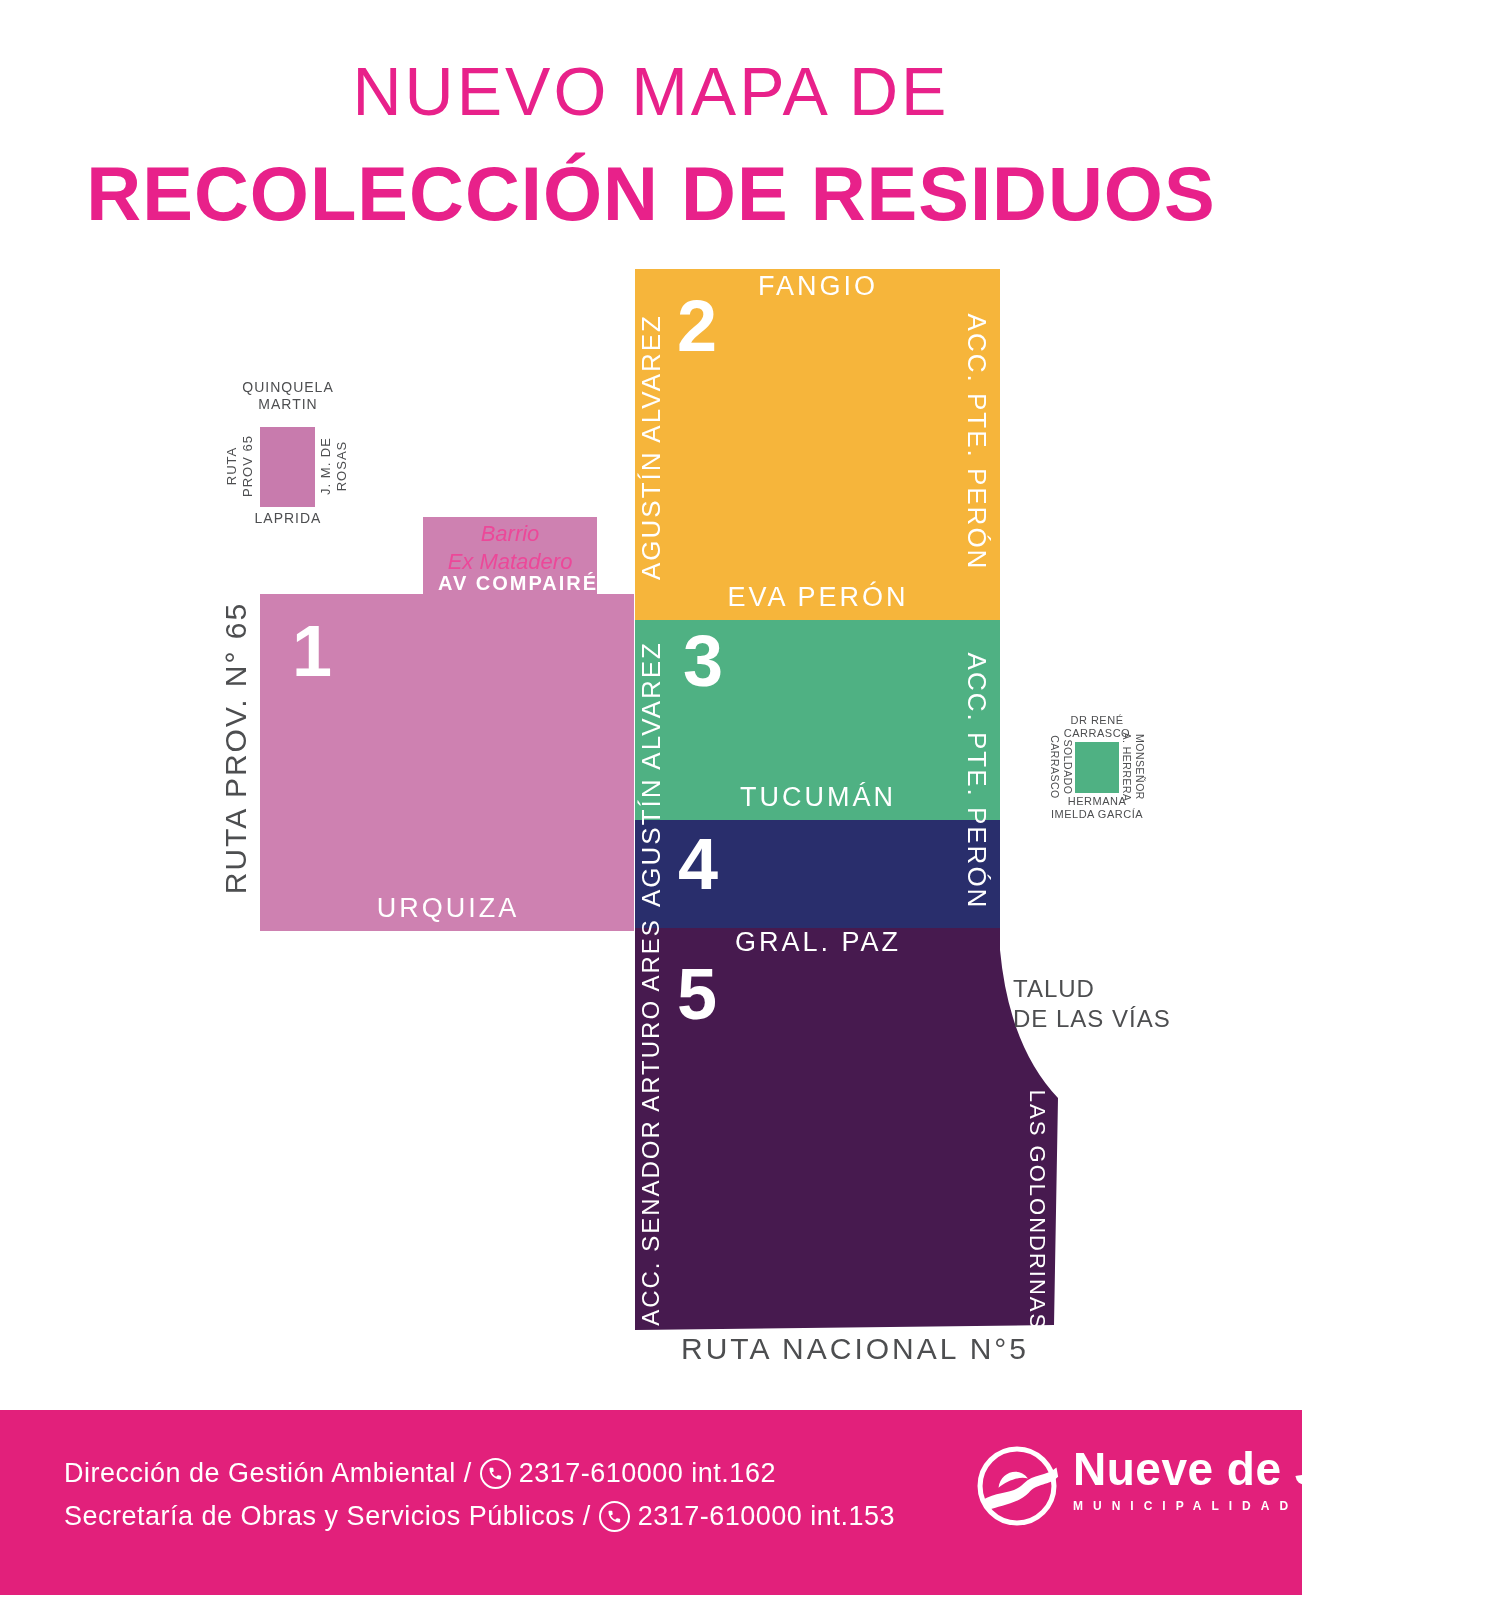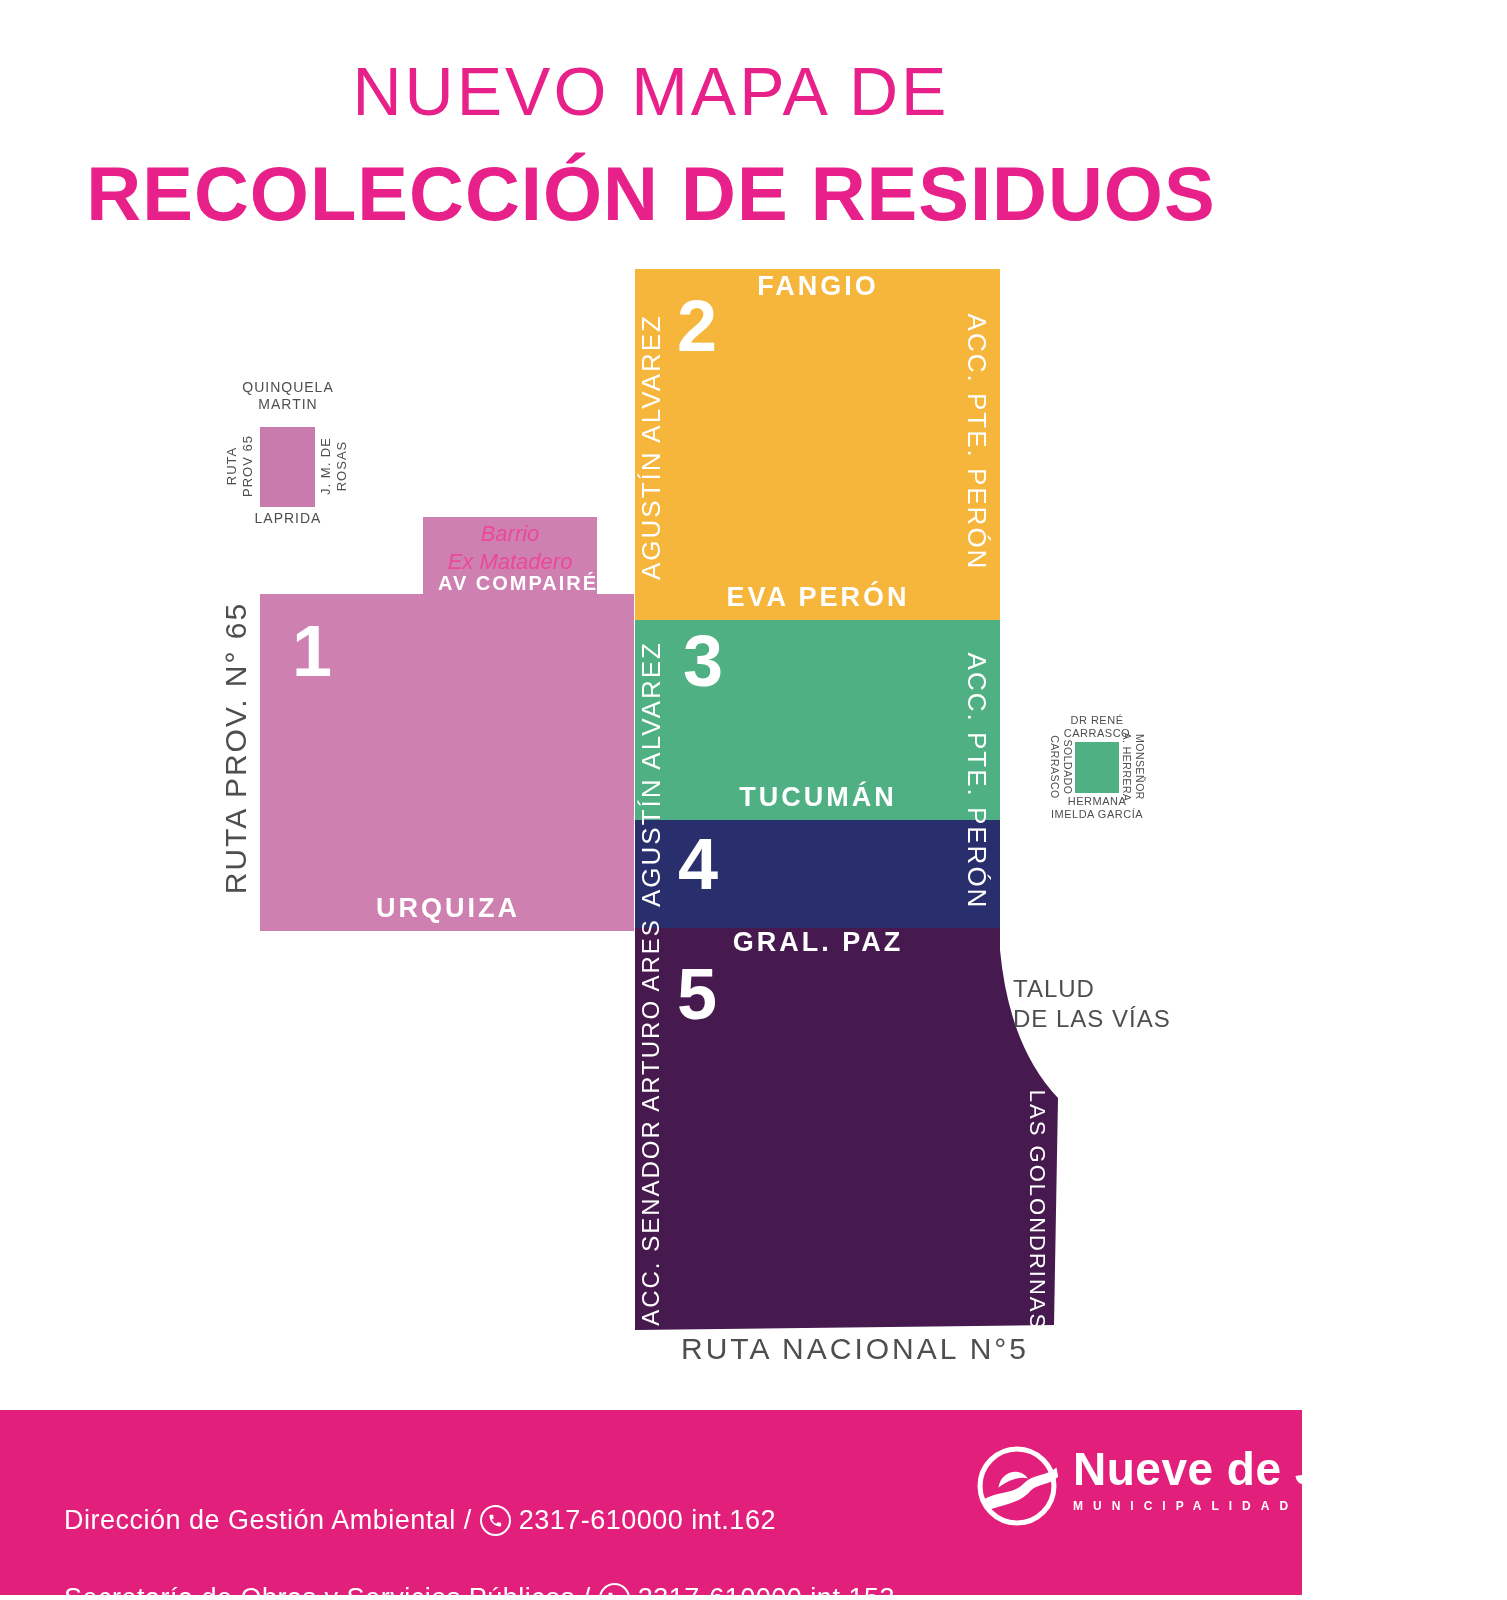--- a/index.html
+++ b/index.html
@@ -14,21 +14,21 @@
   
   .zone{position:absolute;}
   .z1{left:260px;top:594px;width:374px;height:337px;background:#CE81B1;}
   .z1notch{left:423px;top:517px;width:174px;height:80px;background:#CE81B1;}
   .z2{left:635px;top:269px;width:365px;height:351px;background:#F6B53B;}
   .z3{left:635px;top:620px;width:365px;height:200px;background:#4FB183;}
   .z4{left:635px;top:820px;width:365px;height:108px;background:#292E6C;}
   .z5{left:635px;top:928px;width:425px;height:402px;}
   
   .znum{position:absolute;color:#fff;font-size:72px;font-weight:800;line-height:1;}
-  .street{position:absolute;color:#fff;font-size:27px;font-weight:700;letter-spacing:3px;
+  .street{position:absolute;color:#fff;font-size:27px;font-weight:400;letter-spacing:3px;
           transform:translate(-50%,-50%);white-space:nowrap;text-align:right;}
   .vroad{position:absolute;color:#fff;font-size:26px;font-weight:500;letter-spacing:2px;
          white-space:nowrap;transform:translate(-50%,-50%) rotate(-90deg);}
   .vroad.cw{transform:translate(-50%,-50%) rotate(90deg);}
   .vroad.small{font-size:24px;}
   .barrio{position:absolute;color:#ec4899;font-size:22px;font-style:italic;font-weight:500;
           text-align:center;transform:translate(-50%,-50%);line-height:1.25;}
   .avcomp{position:absolute;color:#fff;font-size:20px;font-weight:700;letter-spacing:2px;
           transform:translate(-50%,-50%);white-space:nowrap;}
   .bigroad-left{position:absolute;font-size:30px;font-weight:500;letter-spacing:2px;color:#4D4E50;
@@ -45,21 +45,21 @@
             transform:translate(-50%,-50%);line-height:1.2;white-space:nowrap;}
   .mini-lbl.r-ccw{transform:translate(-50%,-50%) rotate(-90deg);}
   .mini-lbl.r-cw{transform:translate(-50%,-50%) rotate(90deg);}
   .pk{font-size:14px;letter-spacing:1px;}
   .pk.side{font-size:13px;}
   .gr{font-size:11px;letter-spacing:0.5px;}
   .gr.side{font-size:10.5px;}
   
   .footer{position:absolute;left:0;top:1410px;width:1507px;height:185px;background:#E2207B;color:#fff;}
   .f-lines{position:absolute;left:64px;top:48px;font-size:27px;font-weight:400;letter-spacing:0.5px;}
-  .f-line{display:flex;align-items:center;gap:8px;margin-bottom:12px;white-space:nowrap;margin-top:47px;}
+  .f-line{display:flex;align-items:center;gap:8px;margin-bottom:12px;white-space:nowrap;}
   .ph{display:inline-flex;align-items:center;justify-content:center;width:27px;height:27px;
       border:2px solid #fff;border-radius:50%;flex:0 0 auto;}
   .ph svg{width:17px;height:17px;}
   .logo{position:absolute;left:975px;top:34px;display:flex;align-items:flex-start;}
   .logo-circle{width:84px;height:84px;margin-right:14px;}
   .logo-text .name{font-size:46px;font-weight:700;line-height:1.1;letter-spacing:0.5px;}
   .logo-text .sub{font-size:12px;font-weight:700;letter-spacing:10px;margin-top:4px;}
 </style>
 </head>
 <body>

